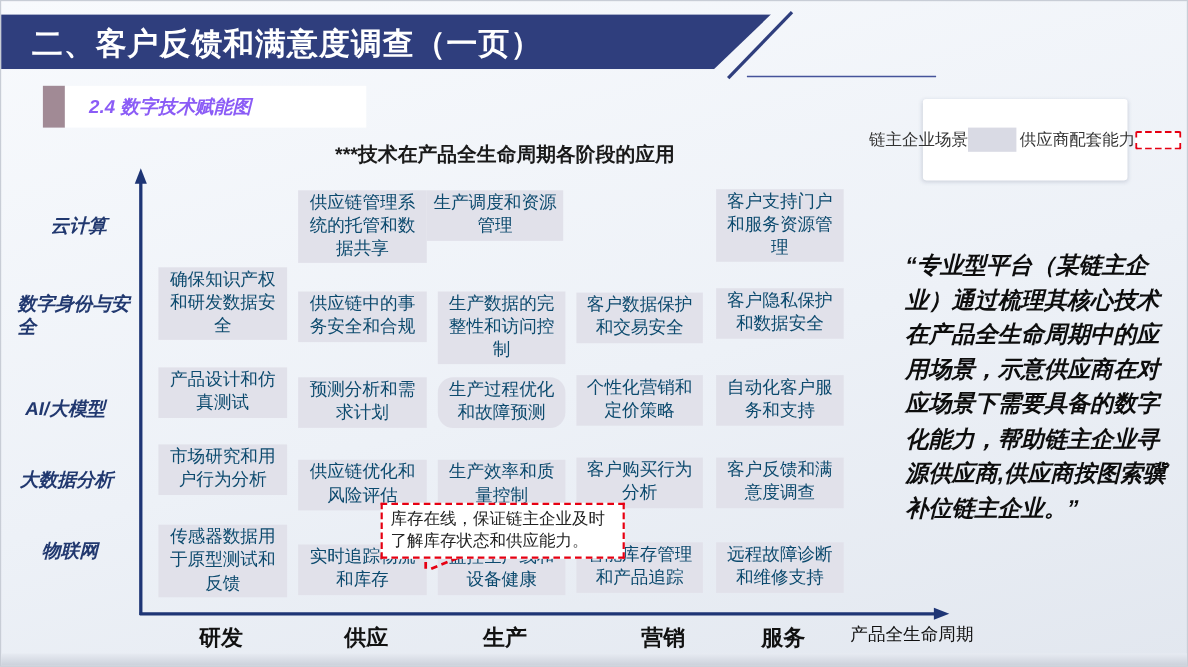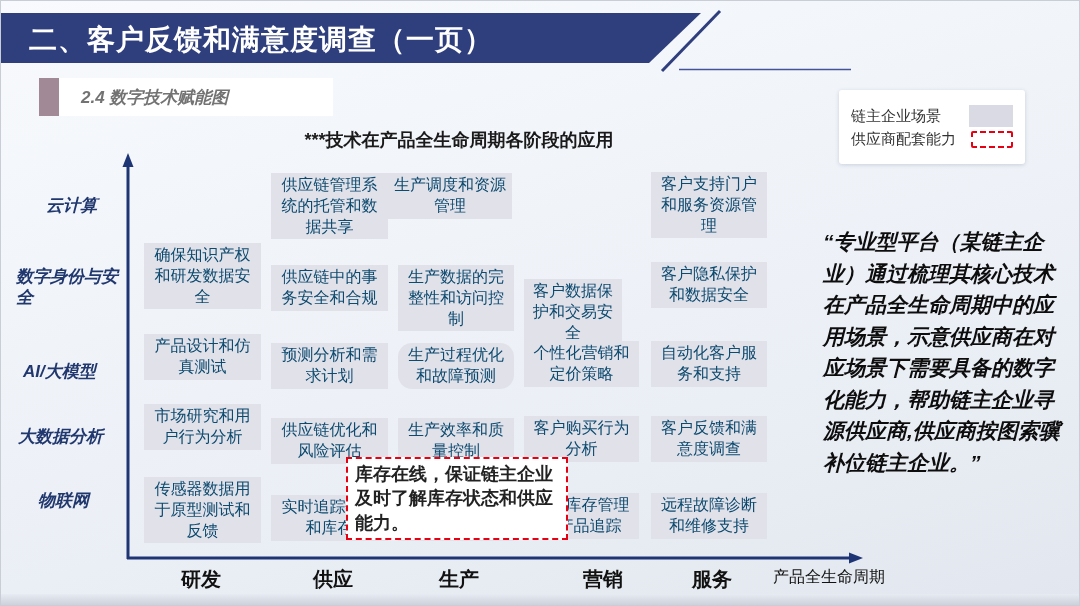--- a/index.html
+++ b/index.html
@@ -12,44 +12,44 @@
   .bottom-strip{position:absolute;left:0;bottom:0;width:1080px;height:11px;
     background:linear-gradient(180deg,#e7ebf2,#ccd1db);}
   
   .banner{position:absolute;left:0;top:12px;width:700px;height:50px;background:#2f3e7d;
     clip-path:polygon(0 0,100% 0,calc(100% - 52px) 100%,0 100%);}
   .banner-title{position:absolute;left:28px;top:20px;color:#ffffff;font-size:28px;
     font-weight:bold;letter-spacing:1px;white-space:nowrap;}
   .section-chip{position:absolute;left:38px;top:77px;width:20px;height:38px;background:#a18a95;}
   .section-box{position:absolute;left:58px;top:77px;width:274px;height:38px;background:#ffffff;
     display:flex;align-items:center;padding-left:22px;}
-  .section-label{color:#737373;font-size:17px;font-weight:bold;font-style:italic;white-space:nowrap;}
+  .section-label{color:#8b5cf6;font-size:17px;font-weight:bold;font-style:italic;white-space:nowrap;}
   
   .legend{position:absolute;left:838px;top:89px;width:186px;height:74px;background:#ffffff;
     border-radius:3px;box-shadow:0 1px 4px rgba(40,50,90,.18);
-    display:flex;flex-direction:column;justify-content:center;gap:3px;padding:8px 12px;}
+    display:flex;justify-content:center;gap:3px;padding:8px 12px;}
   .legend-row{display:flex;align-items:center;justify-content:space-between;}
   .legend-label{font-size:15px;color:#333;white-space:nowrap;}
   .swatch-fill{width:44px;height:22px;background:#d9dae4;}
   .swatch-dashed{width:42px;height:17px;background:#ffffff;border:2px dashed #e60012;border-radius:2px;}
   
   .chart-title{position:absolute;left:143px;top:127px;width:630px;text-align:center;
     font-size:18px;font-weight:bold;color:#1a1a1a;white-space:nowrap;}
   
   .y-label{position:absolute;color:#21386f;font-size:17px;font-weight:bold;font-style:italic;
     line-height:1.25;}
   .x-label{position:absolute;top:565px;transform:translateX(-50%);font-size:20px;
     font-weight:bold;color:#111;white-space:nowrap;}
   .x-axis-title{position:absolute;left:772px;top:566px;font-size:16px;color:#111;white-space:nowrap;}
   
   .cell{position:absolute;background:#e1e1ea;color:#0c4a6e;font-size:16px;line-height:1.3;
     text-align:center;padding:2px 3px;}
   
   .callout{position:absolute;left:345px;top:456px;width:222px;background:#ffffff;
-    border:2px dashed #e60012;padding:3px 7px;font-size:18px;line-height:1.35;color:#222;z-index:5;font-weight:bold;}
+    border:2px dashed #e60012;padding:3px 7px;font-size:15px;line-height:1.35;color:#222;z-index:5;}
   
   .side-note{position:absolute;left:822px;top:225px;width:248px;font-size:21px;font-weight:bold;
     font-style:italic;color:#0d0d0d;line-height:1.5;letter-spacing:0;}
   .deco{position:absolute;left:0;top:0;pointer-events:none;z-index:4;}
 </style>
 </head>
 <body>
 
 <div class="slide">
 
@@ -86,21 +86,21 @@
   <div class="x-label" style="left:711px;">服务</div>
   <div class="x-axis-title">产品全生命周期</div>
 
   <div class="cell" style="left:270px;top:172px;width:117px;">供应链管理系统的托管和数据共享</div>
   <div class="cell" style="left:387px;top:172px;width:124px;">生产调度和资源管理</div>
   <div class="cell" style="left:650px;top:171px;width:116px;">客户支持门户和服务资源管理</div>
 
   <div class="cell" style="left:143px;top:242px;width:117px;">确保知识产权和研发数据安全</div>
   <div class="cell" style="left:270px;top:264px;width:117px;">供应链中的事务安全和合规</div>
   <div class="cell" style="left:397px;top:264px;width:116px;">生产数据的完整性和访问控制</div>
-  <div class="cell" style="left:523px;top:278px;width:98px;">客户数据保护和交易安全</div>
+  <div class="cell" style="left:523px;top:265px;width:115px;">客户数据保护和交易安全</div>
   <div class="cell" style="left:650px;top:261px;width:116px;">客户隐私保护和数据安全</div>
 
   <div class="cell" style="left:143px;top:333px;width:117px;">产品设计和仿真测试</div>
   <div class="cell" style="left:270px;top:342px;width:117px;">预测分析和需求计划</div>
   <div class="cell" style="left:397px;top:342px;width:116px;border-radius:14px;">生产过程优化和故障预测</div>
   <div class="cell" style="left:523px;top:340px;width:115px;">个性化营销和定价策略</div>
   <div class="cell" style="left:650px;top:340px;width:116px;">自动化客户服务和支持</div>
 
   <div class="cell" style="left:143px;top:403px;width:117px;">市场研究和用户行为分析</div>
   <div class="cell" style="left:270px;top:417px;width:117px;">供应链优化和风险评估</div>

